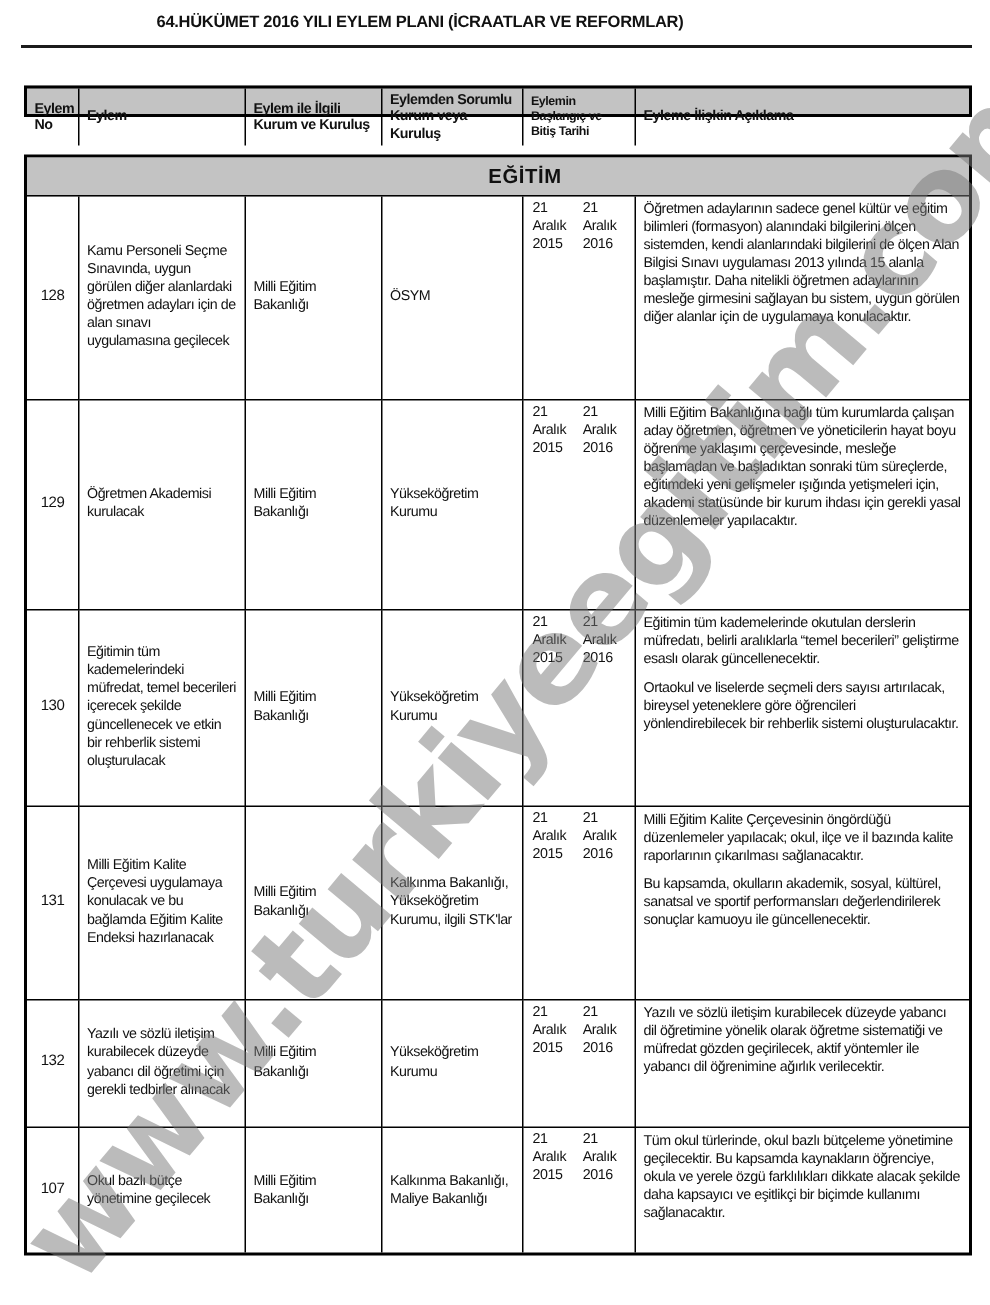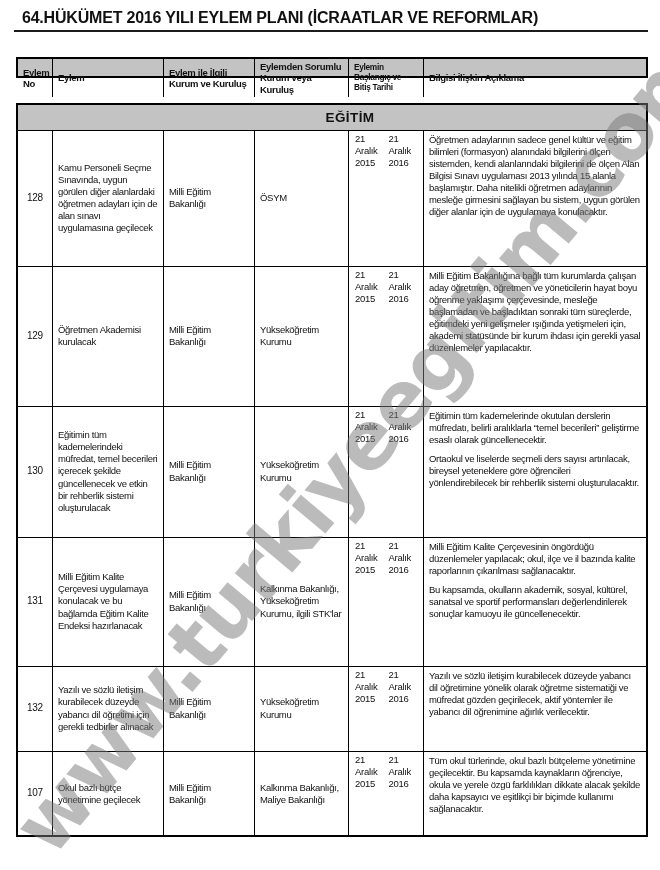--- a/index.html
+++ b/index.html
@@ -4,21 +4,21 @@
 <style>
   * { box-sizing: border-box; }
   html,body { margin:0; padding:0; }
   body {
     width:660px; height:870px; background:#ffffff; position:relative;
     font-family:"Liberation Sans", sans-serif; color:#111;
     overflow:hidden;
   }
   .page-title {
     position:absolute; top:9px; left:0; width:560px; text-align:center;
-    font-size:16px; font-weight:bold; letter-spacing:-0.2px;
+    font-size:11px; font-weight:bold; letter-spacing:-0.2px;
   }
   .title-rule {
     position:absolute; top:30px; left:14px; width:634px; height:2px; background:#1b1b1b;
   }
   .grid-cols {
     display:grid; grid-template-columns:35px 111px 91px 94px 75px 1fr;
   }
   .thead {
     position:absolute; top:57px; left:16px; width:632px; height:21px;
     border:2px solid #000; background:#c3c3c3;
@@ -69,21 +69,21 @@
 
 <div class="page-title">64.HÜKÜMET 2016 YILI EYLEM PLANI (İCRAATLAR VE REFORMLAR)</div>
 <div class="title-rule"></div>
 
 <div class="thead grid-cols">
   <div class="hcell">Eylem No</div>
   <div class="hcell">Eylem</div>
   <div class="hcell">Eylem ile İlgili Kurum ve Kuruluş</div>
   <div class="hcell">Eylemden Sorumlu Kurum veya Kuruluş</div>
   <div class="hcell small">Eylemin Başlangıç ve Bitiş Tarihi</div>
-  <div class="hcell">Bilgisi İlişkin Açıklama</div>
+  <div class="hcell">Eyleme İlişkin Açıklama</div>
 </div>
 
 <div class="table2">
   <div class="section-bar">EĞİTİM</div>
 
   <div class="trow grid-cols r0">
     <div class="tcell cell-no">128</div>
     <div class="tcell">Kamu Personeli Seçme Sınavında, uygun görülen diğer alanlardaki öğretmen adayları için de alan sınavı uygulamasına geçilecek</div>
     <div class="tcell">Milli Eğitim Bakanlığı</div>
     <div class="tcell">ÖSYM</div>

